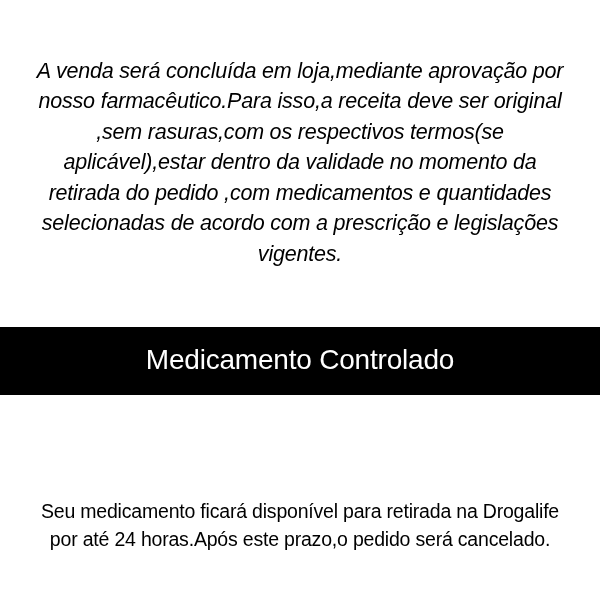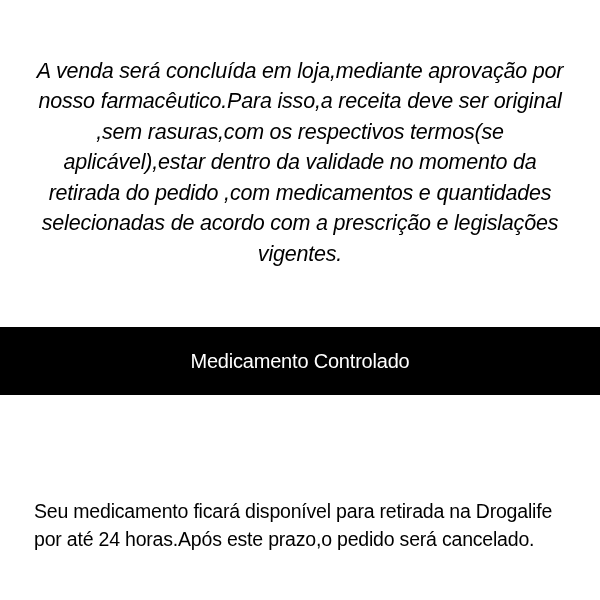--- a/index.html
+++ b/index.html
@@ -34,27 +34,28 @@
   .banner {
     margin-top: 36px;
     background: #000000;
     height: 68px;
     display: flex;
     align-items: center;
     justify-content: center;
   }
   .banner-title {
     color: #ffffff;
-    font-size: 20px;
+    font-size: 28px;
     line-height: 1.1;
     letter-spacing: -0.2px;
     text-align: center;
   }
   .bottom-notice {
     padding: 84px 34px 0 34px;
+    text-align: center;
     font-size: 19.5px;
     line-height: 1.42;
     letter-spacing: -0.2px;
     color: #000000;
   }
   .spacer {
     flex: 1 1 auto;
   }
 </style>
 </head>

